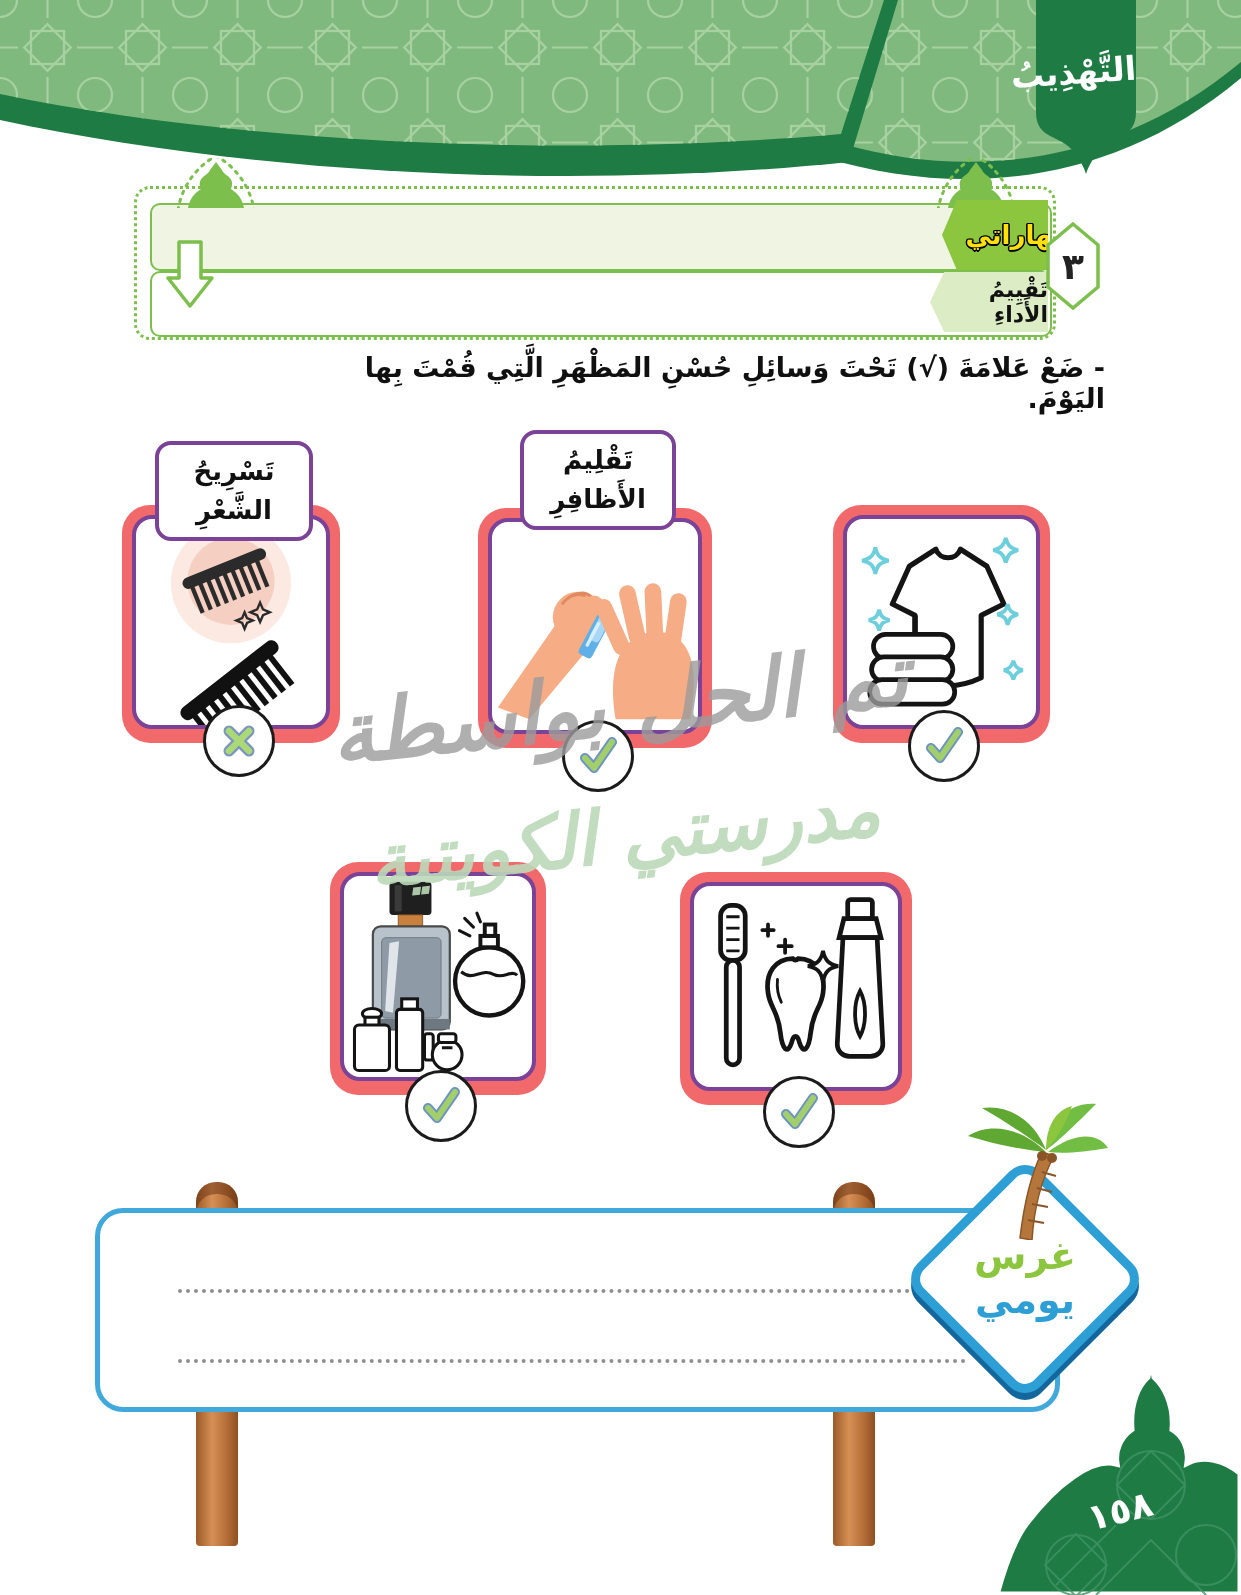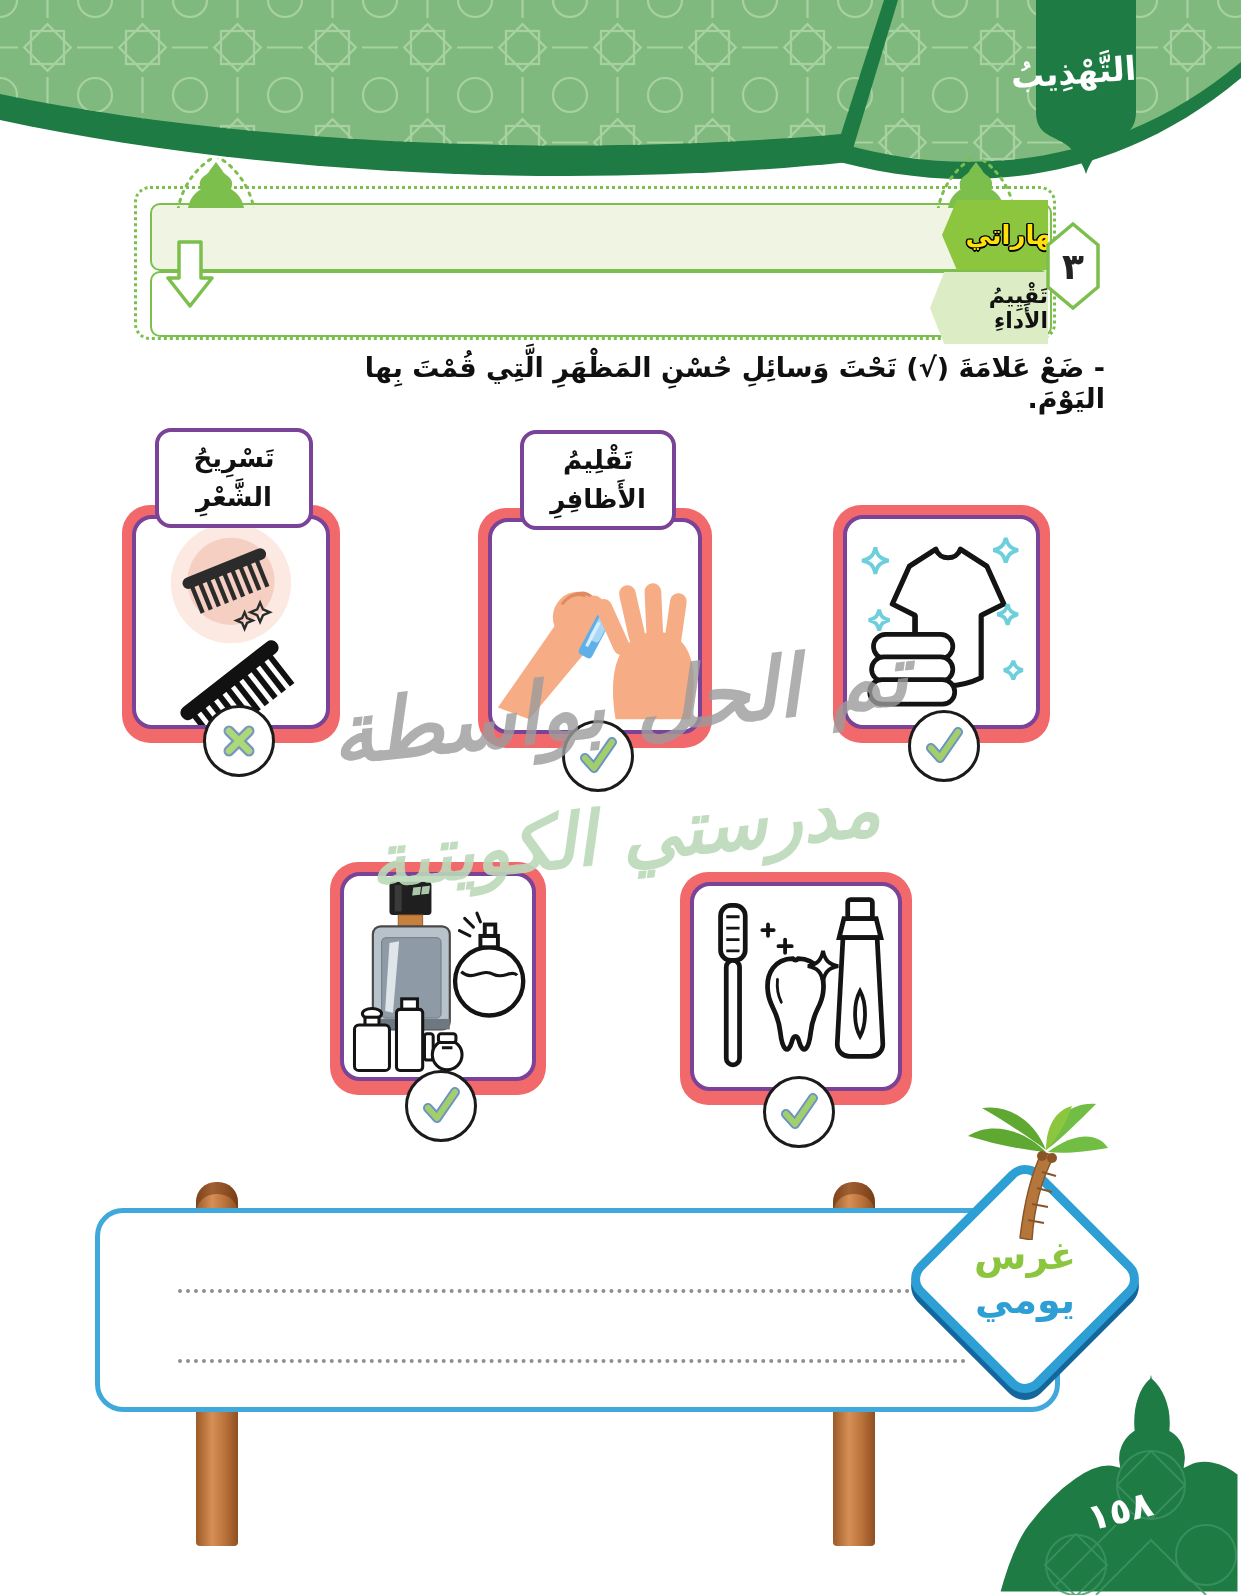--- a/index.html
+++ b/index.html
@@ -12,21 +12,21 @@
     font-size:33px;font-weight:bold;transform:rotate(-4deg);z-index:6;}
   
   .dotted-box{left:134px;top:186px;width:916px;height:148px;border:3px dotted #7CBF4C;border-radius:16px;z-index:1;}
   .bar1{left:150px;top:203px;width:898px;height:64px;background:#EFF5E2;border:2px solid #7CBF4C;border-radius:10px;z-index:2;}
   .bar2{left:150px;top:271px;width:898px;height:62px;background:#ffffff;border:2px solid #7CBF4C;border-radius:10px;z-index:2;}
   .topic-text{left:220px;top:210px;width:700px;text-align:center;font-size:31px;font-weight:bold;color:#111;z-index:3;}
   .badge-skills{left:942px;top:200px;width:106px;height:70px;background:#8CC63F;
     clip-path:polygon(0 50%,14% 0,100% 0,100% 100%,14% 100%);display:flex;align-items:center;justify-content:center;z-index:4;}
   .badge-skills span{color:#FFE00A;font-weight:bold;font-size:26px;
     text-shadow:-1.5px 0 #000,1.5px 0 #000,0 -1.5px #000,0 1.5px #000,-1px -1px #000,1px 1px #000,-1px 1px #000,1px -1px #000;padding-left:44px;}
-  .badge-assess{left:930px;top:272px;width:118px;height:72px;background:#DCEDC5;
+  .badge-assess{left:930px;top:272px;width:118px;height:60px;background:#DCEDC5;
     clip-path:polygon(0 50%,12% 0,100% 0,100% 100%,12% 100%);display:flex;align-items:center;justify-content:flex-start;z-index:4;}
   .badge-assess span{color:#111;font-weight:bold;font-size:22px;}
   .hex-num{left:1046px;top:222px;z-index:5;}
   .hex-num .n{position:absolute;left:0;top:0;width:54px;height:88px;display:flex;align-items:center;justify-content:center;
     font-size:36px;font-weight:bold;color:#222;}
   .arrow-down{left:166px;top:240px;z-index:5;}
   .dome-dec{z-index:3;}
   
   .instruction{right:136px;top:352px;width:820px;text-align:right;direction:rtl;
     font-size:27px;font-weight:bold;color:#101010;z-index:2;}
@@ -156,21 +156,21 @@
           <rect x="88" y="171" width="6" height="38"></rect>
             <rect x="99" y="171" width="6" height="38"></rect>
           <rect x="110" y="171" width="6" height="38"></rect>
             <rect x="121" y="171" width="6" height="38"></rect>
           <rect x="132" y="171" width="6" height="38"></rect>
             <rect x="143" y="171" width="6" height="38"></rect>
         </g>
       </svg>
     </div>
   </div>
-  <div class="abs card-label" style="left:155px;top:428px;width:150px;height:92px;font-size:26px;">
+  <div class="abs card-label" style="left:155px;top:441px;width:150px;height:92px;font-size:26px;">
     <span dir="rtl">تَسْرِيحُ الشَّعْرِ</span>
   </div>
   <div class="abs mark-circle" style="left:203px;top:705px;">
     <svg width="44" height="44" viewBox="0 0 44 44">
       <g stroke="#7C96C0" stroke-width="11" stroke-linecap="round">
           <path d="M12,12 L32,32"></path>
           <path d="M32,12 L12,32"></path>
         </g>
       <g stroke="#ABD977" stroke-width="6.5" stroke-linecap="round">
           <path d="M12,12 L32,32"></path>

